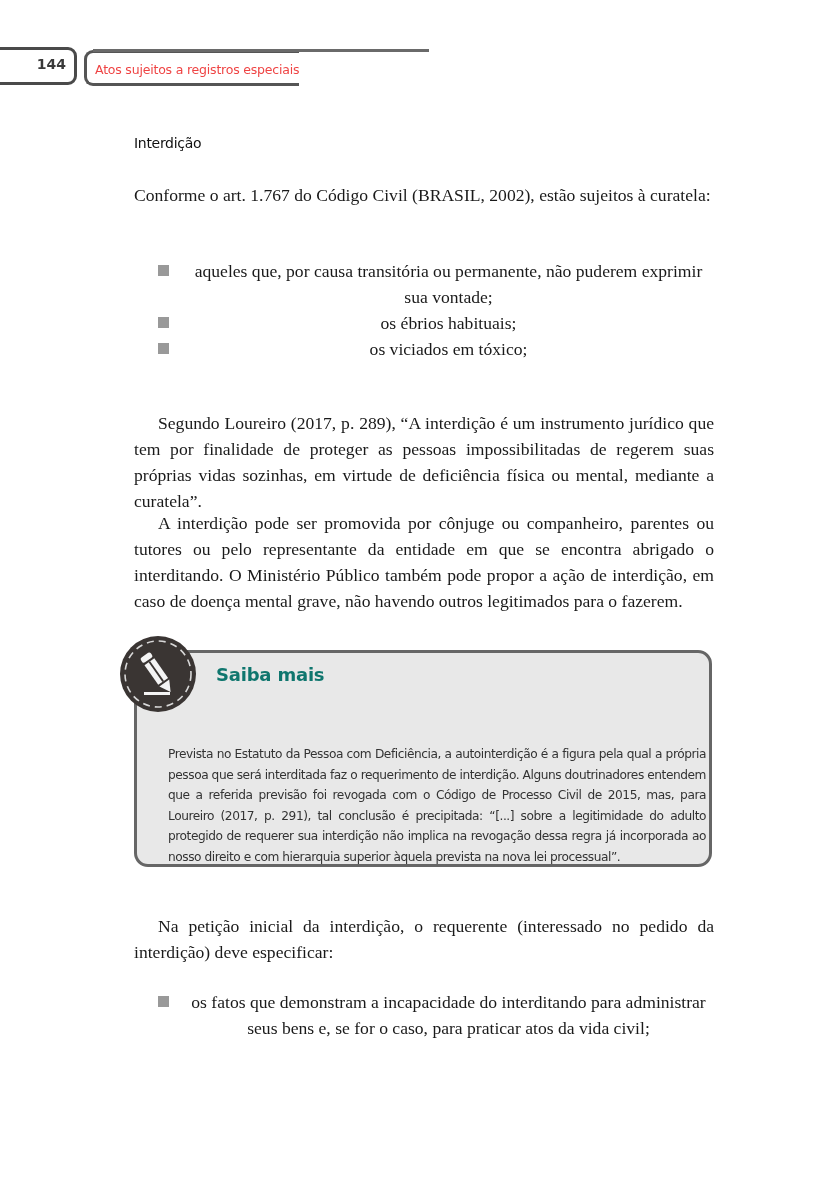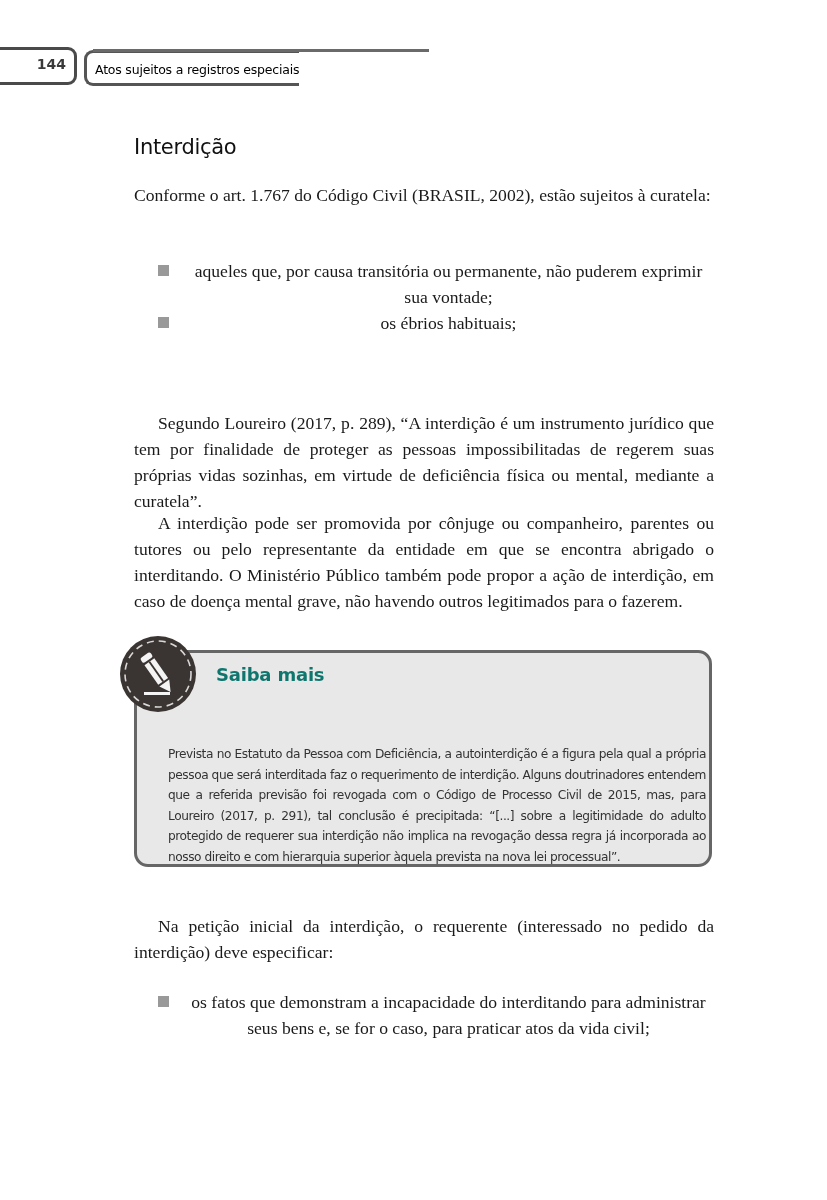--- a/index.html
+++ b/index.html
@@ -17,29 +17,29 @@
     .hdr-title-box {
       position: absolute; left: 84px; top: 50px; width: 215px; height: 36px;
       border-left: 3px solid #555; border-bottom: 3px solid #555; border-top: 3px solid #555;
       border-radius: 9px 0 0 9px; box-sizing: border-box;
     }
     .hdr-top-line {
       position: absolute; left: 93px; top: 49px; width: 336px; height: 3px; background: #6a6a6a;
     }
     .hdr-title {
       position: absolute; left: 95px; top: 62px;
-      font-family: "DejaVu Sans", sans-serif; font-size: 12.5px; color: #000000;
+      font-family: "DejaVu Sans", sans-serif; font-size: 12.5px; color: #ef4444;
       letter-spacing: -0.2px;
     }
 
     
     .serif { font-family: "Liberation Serif", serif; color: #1a1a1a; font-size: 17.6px; line-height: 26px; }
     .section-title {
       position: absolute; left: 134px; top: 135px; margin: 0;
-      font-family: "DejaVu Sans", sans-serif; font-size: 21px; font-weight: normal; color: #111;
+      font-family: "DejaVu Sans", sans-serif; font-size: 14px; font-weight: normal; color: #111;
       letter-spacing: -0.3px;
     }
     .para { position: absolute; left: 134px; width: 580px; margin: 0; text-align: justify; }
     .indent { text-indent: 24px; }
 
     .bullets { position: absolute; left: 158px; width: 556px; margin: 0; padding: 0; list-style: none; }
     .bullets li { position: relative; padding-left: 25px; text-align: center; }
     .bullets .bullet-icon {
       position: absolute; left: 0; top: 7px; width: 11px; height: 11px; background: #999999;
     }
@@ -75,20 +75,21 @@
 <div class="hdr-top-line"></div>
 <span class="hdr-title">Atos sujeitos a registros especiais</span>
 
 <h2 class="section-title">Interdição</h2>
 
 <p class="para serif" style="top:182px;">Conforme o art. 1.767 do Código Civil (BRASIL, 2002), estão sujeitos à curatela:</p>
 
 <ul class="bullets serif" style="top:258px;">
   <li><span class="bullet-icon"></span><span>aqueles que, por causa transitória ou permanente, não puderem exprimir sua vontade;</span></li>
   <li><span class="bullet-icon"></span><span>os ébrios habituais;</span></li>
+  <li><span class="bullet-icon"></span><span>os viciados em tóxico;</span></li>
 </ul>
 
 <p class="para serif indent" style="top:410px;">Segundo Loureiro (2017, p. 289), “A interdição é um instrumento jurídico que tem por finalidade de proteger as pessoas impossibilitadas de regerem suas próprias vidas sozinhas, em virtude de deficiência física ou mental, mediante a curatela”.</p>
 <p class="para serif indent" style="top:510px;">A interdição pode ser promovida por cônjuge ou companheiro, parentes ou tutores ou pelo representante da entidade em que se encontra abrigado o interditando. O Ministério Público também pode propor a ação de interdição, em caso de doença mental grave, não havendo outros legitimados para o fazerem.</p>
 
 <div class="callout"></div>
 <div class="callout-badge">
   <svg width="76" height="76" viewBox="0 0 76 76">
     <circle cx="38" cy="38" r="33" fill="none" stroke="#d8d8d8" stroke-width="1.6" stroke-dasharray="7 5"></circle>
     <g transform="rotate(-35 38 38)">

